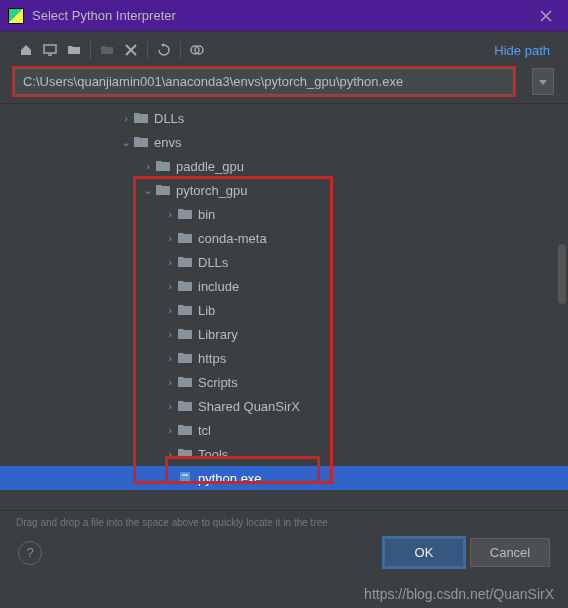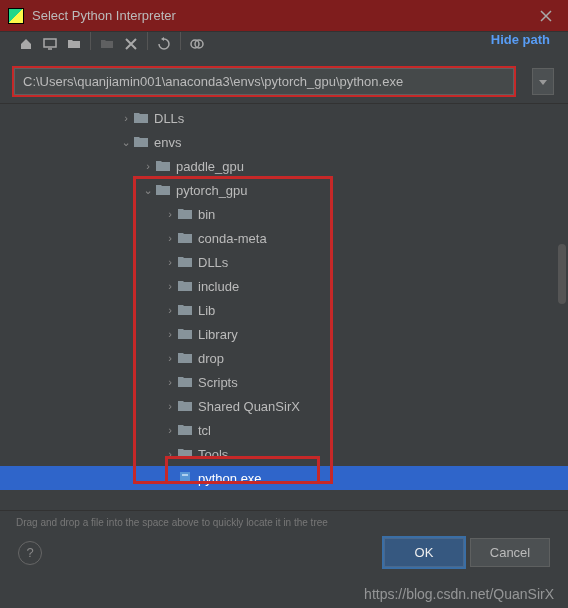--- a/index.html
+++ b/index.html
@@ -11,21 +11,21 @@
     background: #3c3f41;
     color: #bbbbbb;
     overflow: hidden;
     position: relative;
   }
   .titlebar {
     display: flex;
     align-items: center;
     height: 32px;
     padding: 0 8px;
-    background: #7f1d1d;
+    background: #4c1d95;
     border-bottom: 1px solid #323232;
   }
   .titlebar .logo {
     width: 16px; height: 16px;
     background: linear-gradient(135deg, #21d789 50%, #fcf84a 50%);
     margin-right: 8px;
     border: 1px solid #000;
   }
   .titlebar .title {
     flex: 1;
@@ -33,24 +33,23 @@
     font-size: 13px;
   }
   .titlebar .close {
     color: #a9a9a9;
     font-size: 16px;
     padding: 0 8px;
     cursor: pointer;
   }
   .toolbar {
     display: flex;
-    align-items: flex-start;
+    align-items: center;
     height: 36px;
     padding: 0 14px;
-    font-weight: bold;
   }
   .toolbar .tb-btn {
     width: 24px; height: 24px;
     display: flex; align-items: center; justify-content: center;
     color: #a9a9a9;
     cursor: pointer;
   }
   .toolbar .tb-sep {
     width: 1px; height: 18px;
     background: #555;
@@ -355,21 +354,21 @@
         <span>Library</span>
       </div>
       <div class="tree-row">
         <span class="indent" style="width: 162px;"></span>
         <span class="expander">›</span>
         <span class="folder-icon">
           <svg width="14" height="12" viewBox="0 0 14 12">
             <path d="M0 1 L5 1 L6 2 L14 2 L14 11 L0 11 Z" fill="#87939a"></path>
           </svg>
         </span>
-        <span>drop</span>
+        <span>https</span>
       </div>
       <div class="tree-row">
         <span class="indent" style="width: 162px;"></span>
         <span class="expander">›</span>
         <span class="folder-icon">
           <svg width="14" height="12" viewBox="0 0 14 12">
             <path d="M0 1 L5 1 L6 2 L14 2 L14 11 L0 11 Z" fill="#87939a"></path>
           </svg>
         </span>
         <span>Scripts</span>

